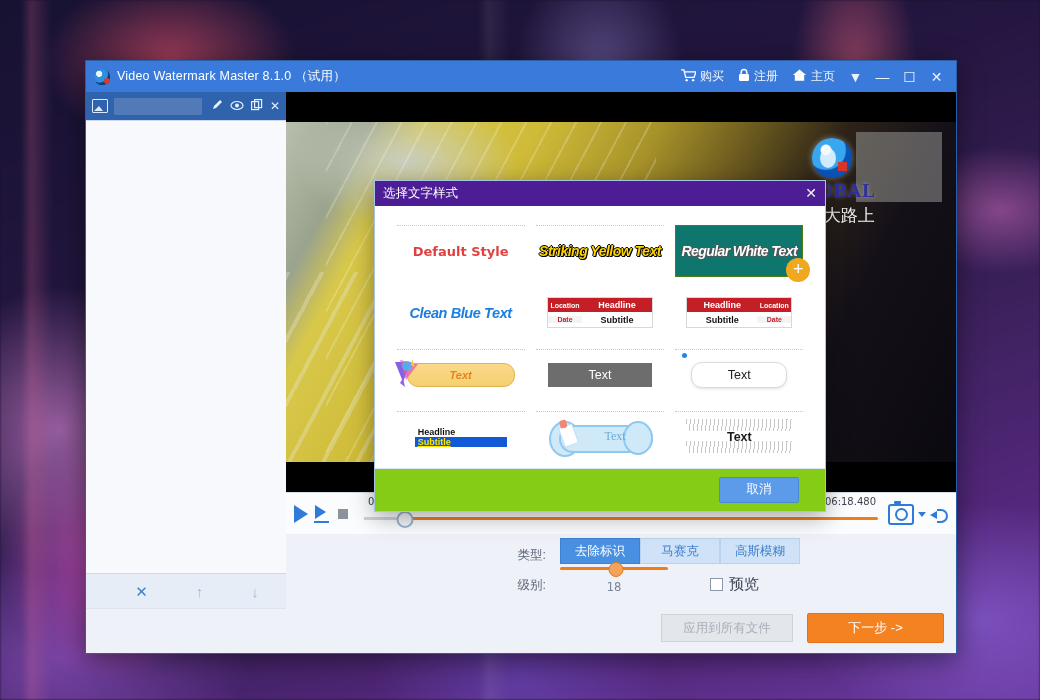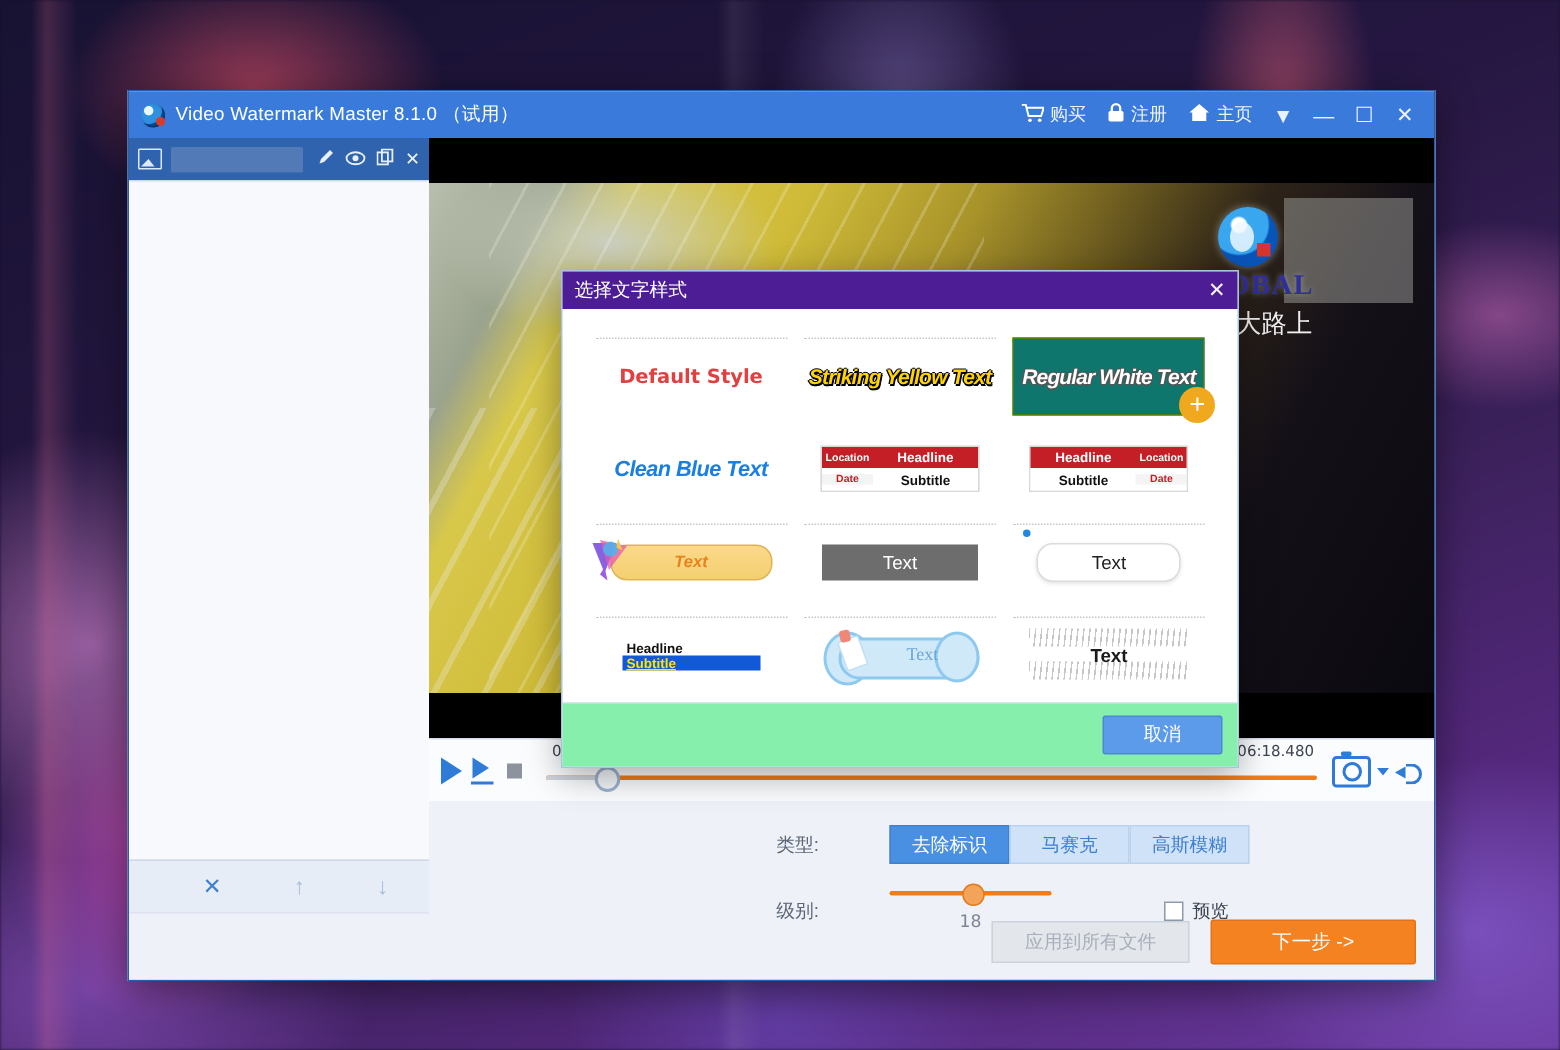--- a/index.html
+++ b/index.html
@@ -124,34 +124,34 @@
   .cam:after{content:"";position:absolute;left:4px;top:-5px;width:7px;height:3px;background:#2f7bd8;border-radius:1px;}
   .caret{width:0;height:0;border-left:4px solid transparent;border-right:4px solid transparent;border-top:5px solid #2f7bd8;}
   .spk{position:relative;width:18px;height:15px;}
   .spk:before{content:"";position:absolute;left:0;top:4px;width:0;height:0;
     border-top:4px solid transparent;border-bottom:4px solid transparent;border-right:7px solid #2f7bd8;}
   .spk:after{content:"";position:absolute;left:7px;top:2px;width:9px;height:10px;
     border:2px solid #2f7bd8;border-left:none;border-radius:0 9px 9px 0;}
 
   
   .options{position:absolute;left:200px;top:442px;right:0;bottom:0;background:#eef1f8;}
-  .opt-row{display:flex;align-items:center;height:30px;margin-top:14px;gap:33px;}
+  .opt-row{display:flex;align-items:flex-end;height:30px;}
   .opt-label{width:260px;text-align:right;padding-right:14px;font-size:12.5px;color:#5c6676;}
   .seg{display:flex;}
   .seg-btn{width:78px;height:24px;display:flex;align-items:center;justify-content:center;
     font-size:12.5px;color:#3e7fd0;background:#cfe2f7;border:1px solid #b9d3ef;cursor:pointer;}
   .seg-btn.active{background:#4a90e2;color:#fff;border-color:#3f81cf;}
   .lvl-wrap{display:flex;align-items:center;gap:10px;flex-direction:column;}
   .lvl-track{position:relative;width:108px;height:3px;background:#f07d1a;border-radius:2px;}
   .lvl-handle{position:absolute;left:52%;top:-5px;width:13px;height:13px;border-radius:50%;
     background:#f4a35a;border:1px solid #e07b1e;transform:translateX(-50%);cursor:pointer;}
   .lvl-val{font-size:11.5px;color:#7d8594;font-family:"DejaVu Sans",sans-serif;}
   .chk-wrap{display:flex;align-items:center;gap:6px;margin-left:42px;cursor:pointer;}
   .chk{width:11px;height:11px;border:1px solid #8c98ab;background:#fff;}
-  .chk-lbl{font-size:12px;color:#3b4350;}
+  .chk-lbl{font-size:15px;color:#3b4350;}
   .bottom-bar{position:absolute;left:0;right:0;bottom:0;height:50px;display:flex;
     align-items:center;justify-content:flex-end;padding-right:12px;gap:14px;}
   .btn-ghost{width:130px;height:26px;display:flex;align-items:center;justify-content:center;
     background:#e3e6eb;border:1px solid #cdd3db;color:#a8afba;font-size:12.5px;cursor:default;}
   .btn-orange{width:135px;height:28px;display:flex;align-items:center;justify-content:center;
     background:#f58220;border:1px solid #e1731a;color:#fff;font-size:13px;cursor:pointer;border-radius:2px;}
 
   
   .dlg{position:absolute;left:288px;top:88px;width:450px;height:330px;background:#fff;
     border:1px solid #a8c2e2;box-shadow:0 5px 22px rgba(0,0,0,.35);display:flex;flex-direction:column;}
@@ -203,22 +203,22 @@
     color:#6aa8d8;font-size:12px;font-family:"Liberation Serif",serif;}
   .cloud .btl{position:absolute;left:16px;top:8px;width:13px;height:19px;background:#fff;
     border:1px solid #bfe0f5;border-radius:2px;transform:rotate(-20deg);}
   .cloud .btl:before{content:"";position:absolute;left:2px;top:-7px;width:7px;height:8px;
     background:#f08878;border-radius:2px;transform:rotate(8deg);}
   .scrib{width:110px;height:40px;position:relative;display:flex;align-items:center;justify-content:center;}
   .scrib .st{font-size:12.5px;font-weight:bold;color:#1b1b1b;z-index:2;}
   .scrib .l{position:absolute;left:2px;right:2px;height:12px;
     background:repeating-linear-gradient(96deg,#bdbdbd 0 1px,transparent 1px 4px);opacity:.85;}
   .scrib .l.t{top:2px;} .scrib .l.b{bottom:4px;}
-  .dlg-foot{height:44px;background:#86efac;border-top:1px solid #dde3ee;display:flex;
-    align-items:center;justify-content:flex-end;padding-right:10px;}
+  .dlg-foot{height:44px;background:#84cc16;border-top:1px solid #dde3ee;display:flex;
+    align-items:center;justify-content:flex-end;padding-right:26px;}
   .btn-cancel{width:78px;height:24px;display:flex;align-items:center;justify-content:center;
     background:#5b9bea;border:1px solid #4a87d4;color:#fff;font-size:12.5px;border-radius:2px;cursor:pointer;}
 </style>
 </head>
 <body>
 
 <div id="root">
   <div class="wallpaper"></div>
 
   <div class="app-window">

